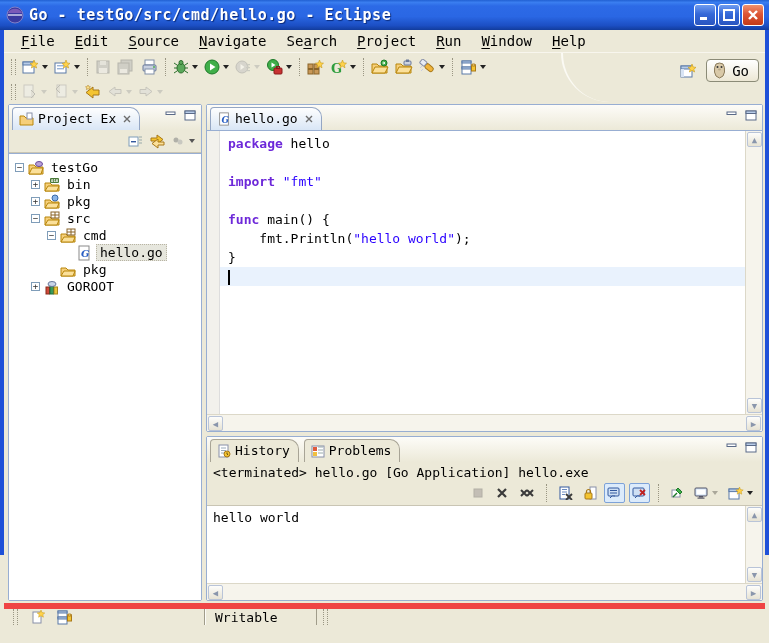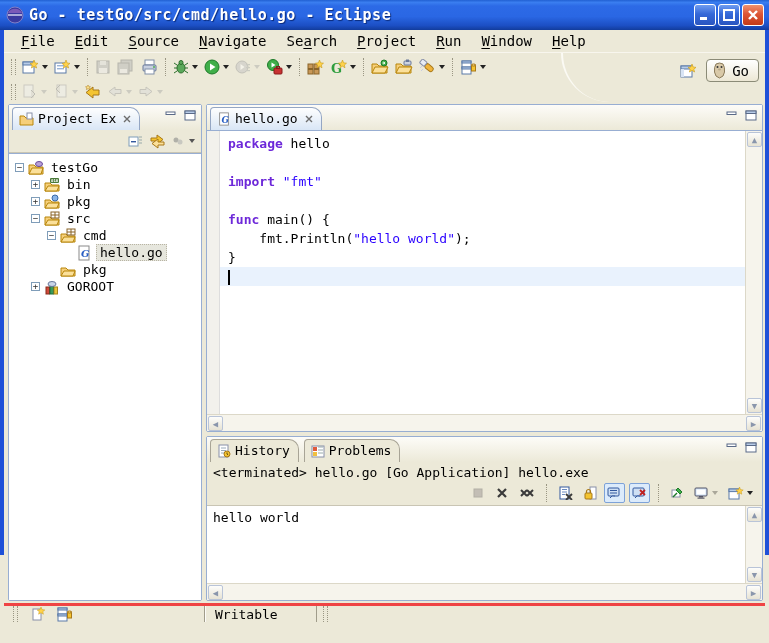--- a/index.html
+++ b/index.html
@@ -106,21 +106,21 @@
     background:#ece9d8; white-space:nowrap; }
   .console-toolbar { height:25px; display:flex; align-items:center; justify-content:flex-end; gap:4px;
     padding-right:6px; background:#ece9d8; }
   .ct-btn { display:flex; align-items:center; padding:2px; border:1px solid transparent; border-radius:2px; }
   .ct-btn.toggled { border-color:#7da2d8; background:#dcebfb; }
   .console-body { flex:1; display:flex; background:#fff; border-top:1px solid #c9c5b4; overflow:hidden; }
   .console-out { flex:1; font-size:13px; padding:4px 6px; white-space:pre; }
 
   
   .statusbar { height:32px; display:flex; align-items:center; background:#ece9d8;
-    border-top:3px solid #ef4444; font-size:13px; }
+    border-top:6px solid #ef4444; font-size:13px; }
   .sb-left { width:200px; display:flex; align-items:center; gap:10px; padding-left:6px; }
   .sb-field { width:112px; padding-left:10px; border-left:1px solid #a09c8a; align-self:stretch;
     display:flex; align-items:center; box-shadow:inset 1px 0 0 #fdfcf8; }
   .sb-div { width:1px; align-self:stretch; border-left:1px solid #a09c8a; box-shadow:inset 1px 0 0 #fdfcf8; }
 </style>
 </head>
 <body>
 
 <div class="window">
 

